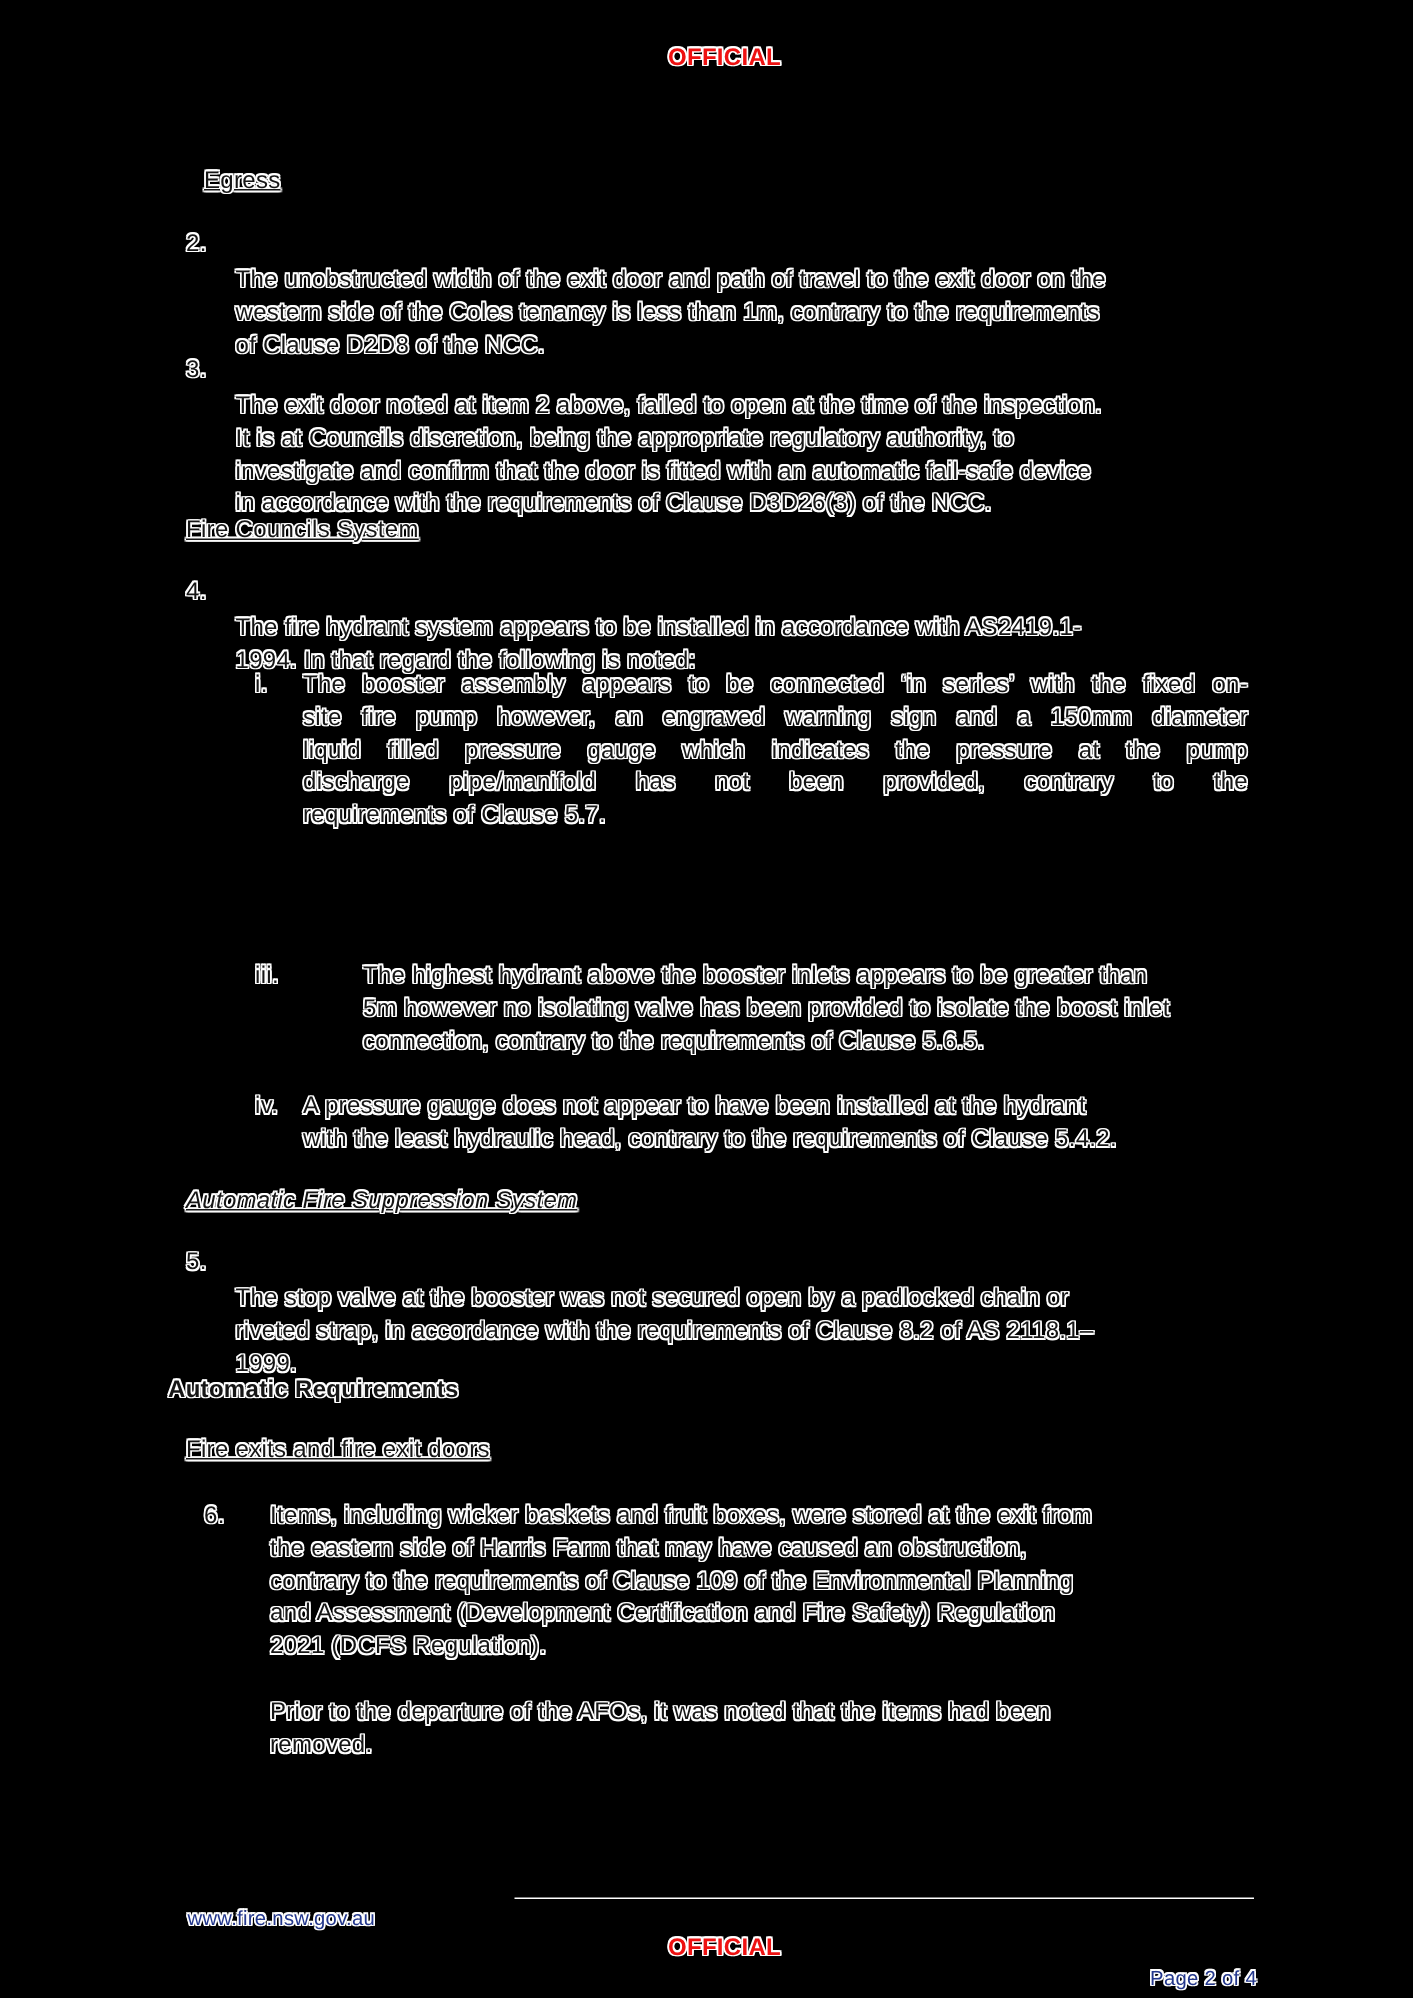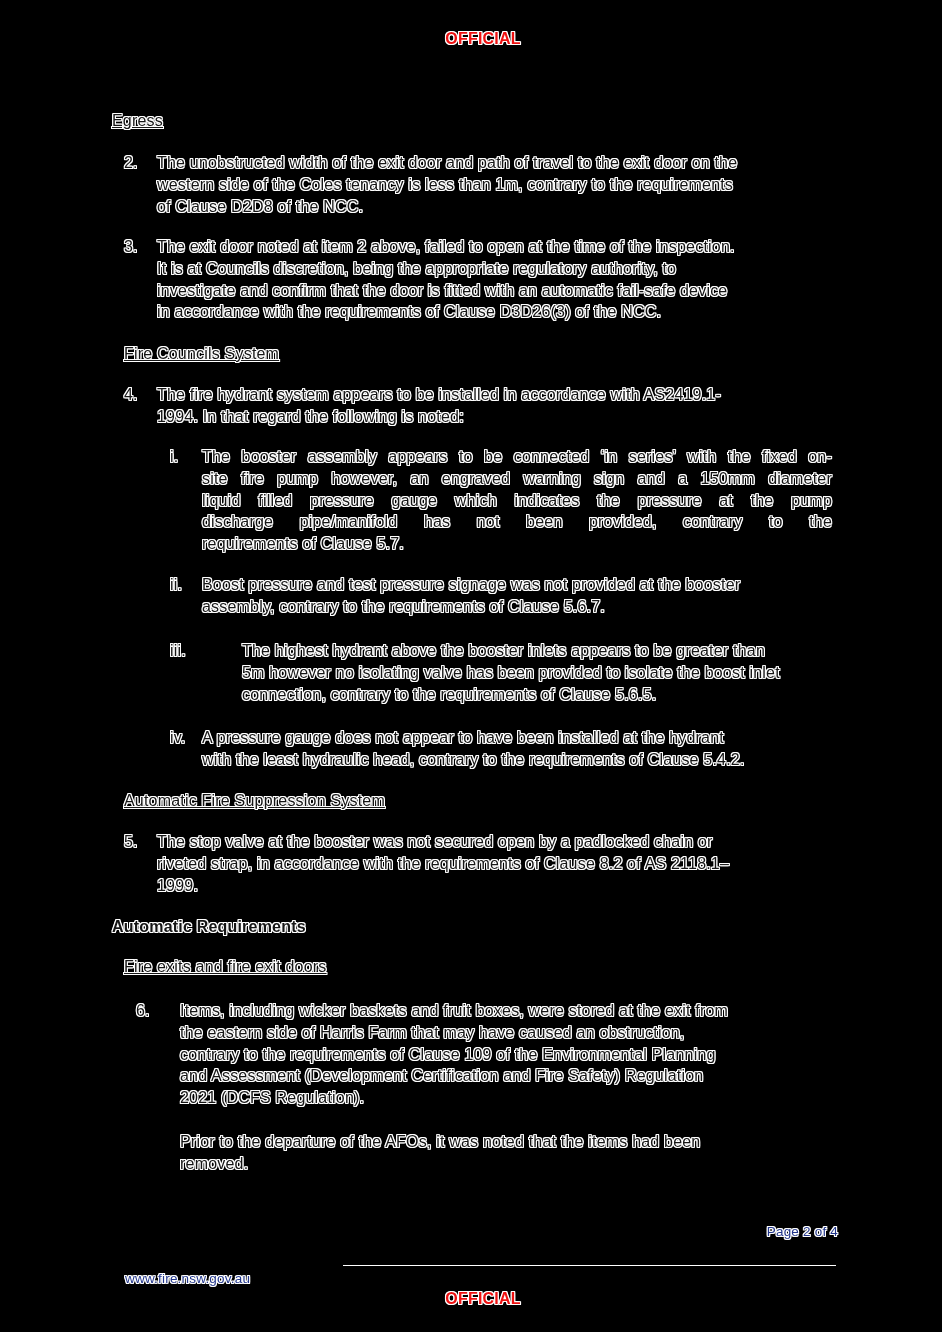--- a/index.html
+++ b/index.html
@@ -26,39 +26,39 @@
     left:0; width:942px; text-align:center;
     color:#ee1111; font-weight:bold; font-size:16px;padding-left:12px;
   }
   .heading { text-decoration:underline; }
   .heading-bold { font-weight:bold; }
   .item { display:flex; }
   .item .num { flex:0 0 auto; }
   .body-text { white-space:pre-line; }
   .jbody { white-space:pre-line; text-align:justify; text-align-last:justify; }
   .dec .num { width:33px; }
-  .dec .body-text, .dec .body-wrap { width:700px; }
+  .dec .body-text, .dec .body-wrap { width:700px;margin-top:24px; }
   .roman .num { width:32px; }
   .roman .body-text, .roman .body-wrap { width:630px; }
   .item6 .num { width:44px; }
   .item6 .body-wrap { width:672px; }
   .para2 { margin-top:21.8px; }
   .footer-site { color:#23378c; font-size:13.5px; line-height:16px; }
   .footer-page { color:#23378c; font-size:13.5px; line-height:16px; text-align:right; }
   .rule-left  { background:#000; }
   .rule-right { background:#000; border-bottom:1px solid #ffffff; }
 </style>
 </head>
 <body>
 
 <div class="page">
 
   <div class="abs official halo" style="top:28px;">OFFICIAL</div>
 
-  <div class="abs heading halo" style="left:112px; top:110px;">Egress</div>
+  <div class="abs heading halo" style="left:136px; top:110px;">Egress</div>
 
   <div class="abs item dec" style="left:124px; top:152px;">
     <span class="num halo">2.</span>
     <div class="body-text halo">The unobstructed width of the exit door and path of travel to the exit door on the
 western side of the Coles tenancy is less than 1m, contrary to the requirements
 of Clause D2D8 of the NCC.</div>
   </div>
 
   <div class="abs item dec" style="left:124px; top:236px;">
     <span class="num halo">3.</span>
@@ -81,40 +81,35 @@
     <div class="body-wrap">
       <div class="jbody halo">The booster assembly appears to be connected ‘in series’ with the fixed on-
 site fire pump however, an engraved warning sign and a 150mm diameter
 liquid filled pressure gauge which indicates the pressure at the pump
 discharge pipe/manifold has not been provided, contrary to the
 </div>
       <div class="halo">requirements of Clause 5.7.</div>
     </div>
   </div>
 
-  <div class="abs item roman" style="left:170px; top:574px;">
-    <span class="num halo">ii.</span>
-    <div class="body-text halo">Boost pressure and test pressure signage was not provided at the booster
-assembly, contrary to the requirements of Clause 5.6.7.</div>
-  </div>
 
   <div class="abs item roman" style="left:170px; top:640px;gap:40px;">
     <span class="num halo">iii.</span>
     <div class="body-text halo">The highest hydrant above the booster inlets appears to be greater than
 5m however no isolating valve has been provided to isolate the boost inlet
 connection, contrary to the requirements of Clause 5.6.5.</div>
   </div>
 
   <div class="abs item roman" style="left:170px; top:727px;">
     <span class="num halo">iv.</span>
     <div class="body-text halo">A pressure gauge does not appear to have been installed at the hydrant
 with the least hydraulic head, contrary to the requirements of Clause 5.4.2.</div>
   </div>
 
-  <div class="abs heading halo" style="left:124px; top:790px;">Automatic Fire Suppression System</div>
+  <div class="abs heading halo" style="left:124px; top:790px;font-style:italic;">Automatic Fire Suppression System</div>
 
   <div class="abs item dec" style="left:124px; top:831px;">
     <span class="num halo">5.</span>
     <div class="body-text halo">The stop valve at the booster was not secured open by a padlocked chain or
 riveted strap, in accordance with the requirements of Clause 8.2 of AS 2118.1–
 1999.</div>
   </div>
 
   <div class="abs heading-bold halo" style="left:112px; top:916px;">Automatic Requirements</div>
 
@@ -131,17 +126,17 @@
       <div class="body-text halo para2">Prior to the departure of the AFOs, it was noted that the items had been
 removed.</div>
     </div>
   </div>
 
   <div class="abs rule-left" style="left:110px; top:1261px; width:233px; height:4px;"></div>
   <div class="abs rule-right" style="left:343px; top:1262px; width:493px; height:3px;"></div>
 
   <div class="abs footer-site halo" style="left:112px; top:1271px;margin-left:13px;">www.fire.nsw.gov.au</div>
 
-  <div class="abs footer-page halo" style="right:104px; top:1224px;">Page 2 of 4</div>
+  <div class="abs footer-page halo" style="right:104px; top:1311px;">Page 2 of 4</div>
 
   <div class="abs official halo" style="top:1288px;">OFFICIAL</div>
 
 </div>
 
 </body></html>

